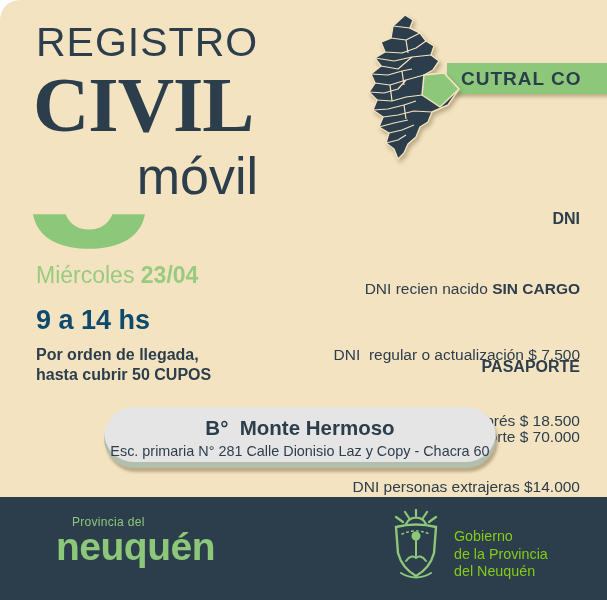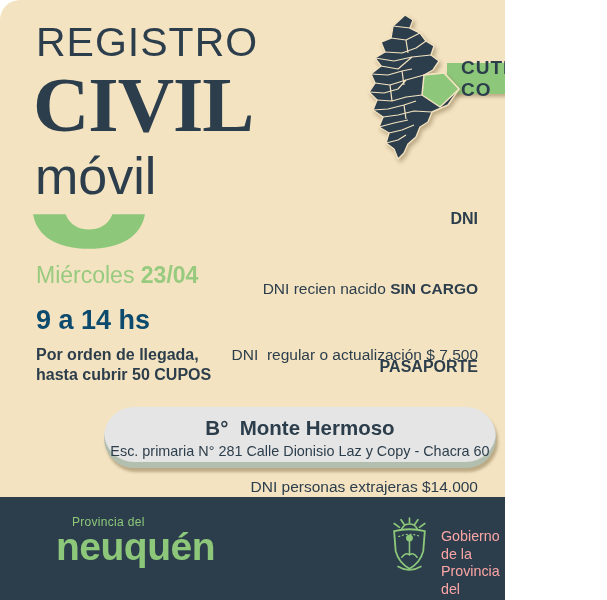--- a/index.html
+++ b/index.html
@@ -1,25 +1,25 @@
 <!DOCTYPE html>
 <html><head>
 <meta charset="utf-8">
 <style>
   html,body{margin:0;padding:0;background:#ffffff;}
   .card{
-    position:relative;width:505px;height:600px;overflow:hidden;
+    position:relative;width:607px;height:600px;overflow:hidden;
     background:#f4e3c1;border-radius:20px 0 0 0;
     font-family:"Liberation Sans",sans-serif;color:#2c3e4c;
   }
   
   .title{position:absolute;left:36px;top:22px;line-height:1;}
   .t1{font-size:41px;font-weight:400;letter-spacing:1px;}
   .t2{font-size:78px;font-weight:700;letter-spacing:-1px;margin-top:3px;margin-left:-3px;font-family:Liberation Serif, serif;}
-  .t3{font-size:52px;font-weight:400;margin-top:6px;margin-left:-1px;}
+  .t3{font-size:52px;font-weight:400;margin-top:6px;margin-left:-1px;text-align:right;}
   .smile{position:absolute;left:33px;top:214px;width:112px;height:35px;}
   
   .ribbon{
     position:absolute;left:447px;right:0;top:63px;height:31px;background:#8dc87a;
     display:flex;align-items:center;justify-content:flex-start;padding-left:14px;
     box-shadow:2px 3px 3px rgba(120,100,60,.4);
   }
   .ribbon span{font-weight:700;font-size:19px;letter-spacing:1px;color:#2c3e4c;}
   .map{position:absolute;left:360px;top:13px;width:115px;height:148px;
        filter:drop-shadow(2px 3px 2px rgba(120,100,60,.45));}
@@ -42,21 +42,21 @@
     background:#e5e5e5;text-align:center;
     box-shadow:inset 0 -6px 0 rgba(60,100,45,.30), 2px 4px 3px rgba(120,100,60,.45);
   }
   .banner-name{font-size:20.5px;font-weight:700;margin-top:9px;white-space:pre;}
   .banner-addr{font-size:14.4px;margin-top:3px;}
   
   .footer{position:absolute;left:0;right:0;bottom:0;height:103px;background:#2c3e4c;}
   .brand{position:absolute;left:56px;top:18px;color:#8dc87a;}
   .brand-top{font-size:12px;margin-left:16px;letter-spacing:.3px;}
   .brand-name{font-size:39px;font-weight:700;letter-spacing:-.5px;margin-top:-2px;line-height:1;}
-  .gov{position:absolute;left:388px;top:12px;display:flex;color:#fca5a5;}
+  .gov{position:absolute;left:388px;top:12px;display:flex;color:#84cc16;}
   .gov-shield{width:56px;height:72px;}
   .gov-text{font-size:14.3px;line-height:17.5px;margin-left:10px;padding-top:19px;}
 </style>
 </head>
 <body>
 
 <div class="card">
 
   <div class="title">
     <div class="t1">REGISTRO</div>

